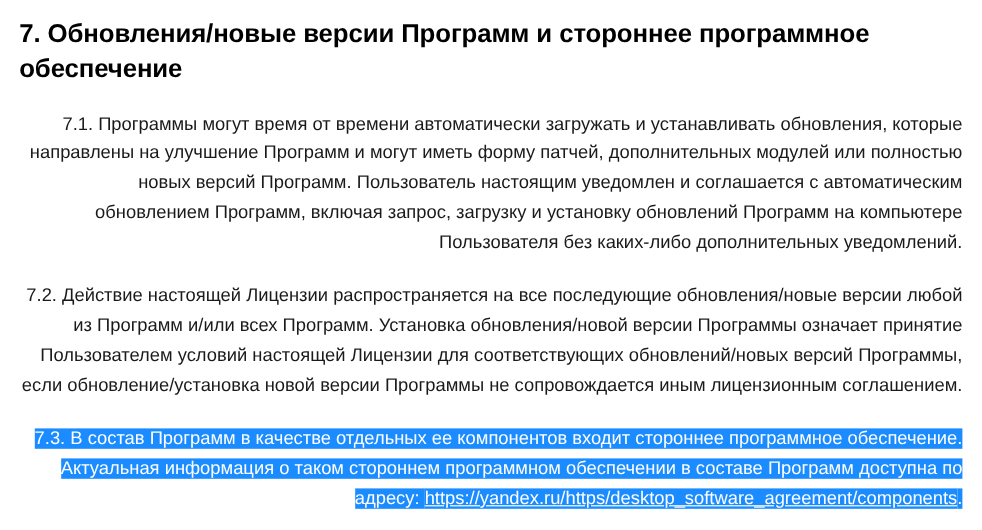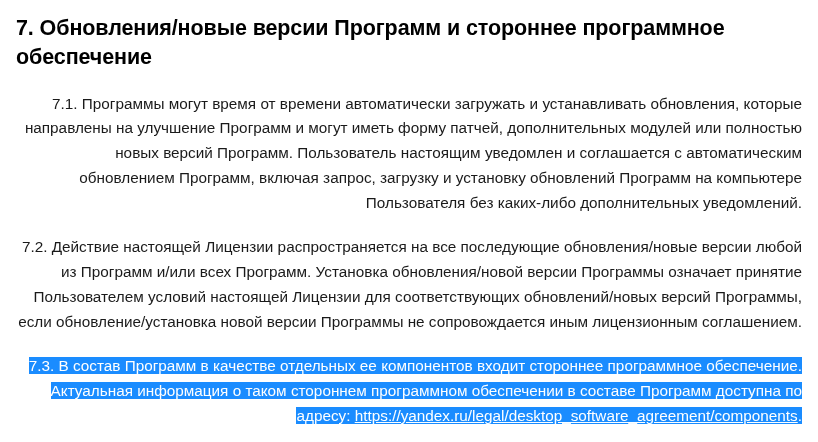--- a/index.html
+++ b/index.html
@@ -59,15 +59,15 @@
 <body>
 
 <div class="page">
 
   <h1 class="doc-heading">7. Обновления/новые версии Программ и стороннее программное обеспечение</h1>
 
   <p class="para">7.1. Программы могут время от времени автоматически загружать и устанавливать обновления, которые направлены на улучшение Программ и могут иметь форму патчей, дополнительных модулей или полностью новых версий Программ. Пользователь настоящим уведомлен и соглашается с автоматическим обновлением Программ, включая запрос, загрузку и установку обновлений Программ на компьютере Пользователя без каких-либо дополнительных уведомлений.</p>
 
   <p class="para">7.2. Действие настоящей Лицензии распространяется на все последующие обновления/новые версии любой из Программ и/или всех Программ. Установка обновления/новой версии Программы означает принятие Пользователем условий настоящей Лицензии для соответствующих обновлений/новых версий Программы, если обновление/установка новой версии Программы не сопровождается иным лицензионным соглашением.</p>
 
-  <p class="para para-highlight"><span class="hl">7.3. В состав Программ в качестве отдельных ее компонентов входит стороннее программное обеспечение. Актуальная информация о таком стороннем программном обеспечении в составе Программ доступна по адресу: </span><span class="hl hl-link">https://yandex.ru/legal/desktop_software_agreement/components</span><span class="hl">.</span></p>
+  <p class="para para-highlight"><span class="hl">7.3. В состав Программ в качестве отдельных ее компонентов входит стороннее программное обеспечение. Актуальная информация о таком стороннем программном обеспечении в составе Программ доступна по адресу: </span><span class="hl hl-link">https://yandex.ru/https/desktop_software_agreement/components</span><span class="hl">.</span></p>
 
 </div>
 
 </body></html>

